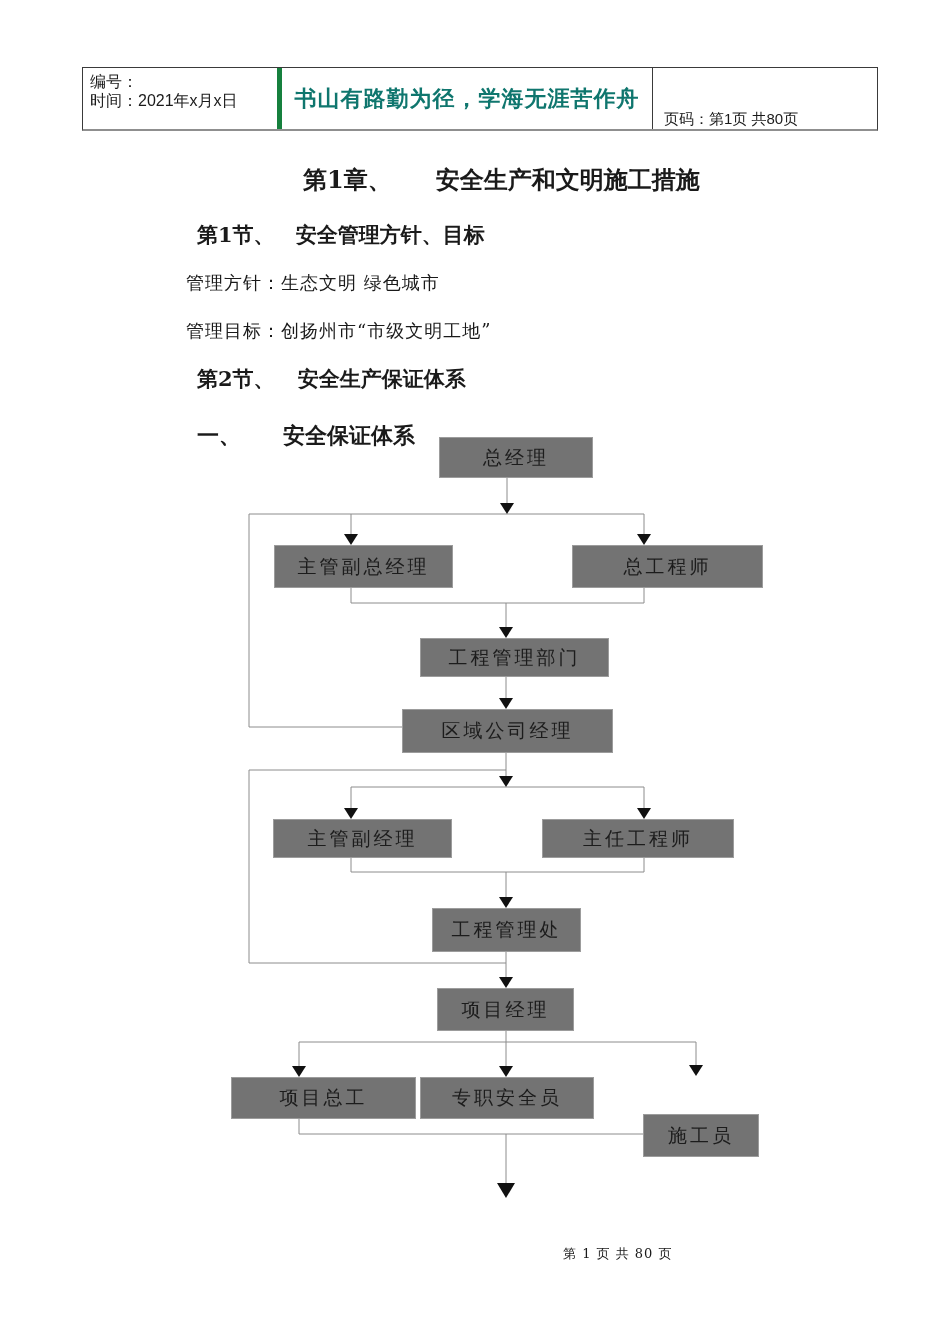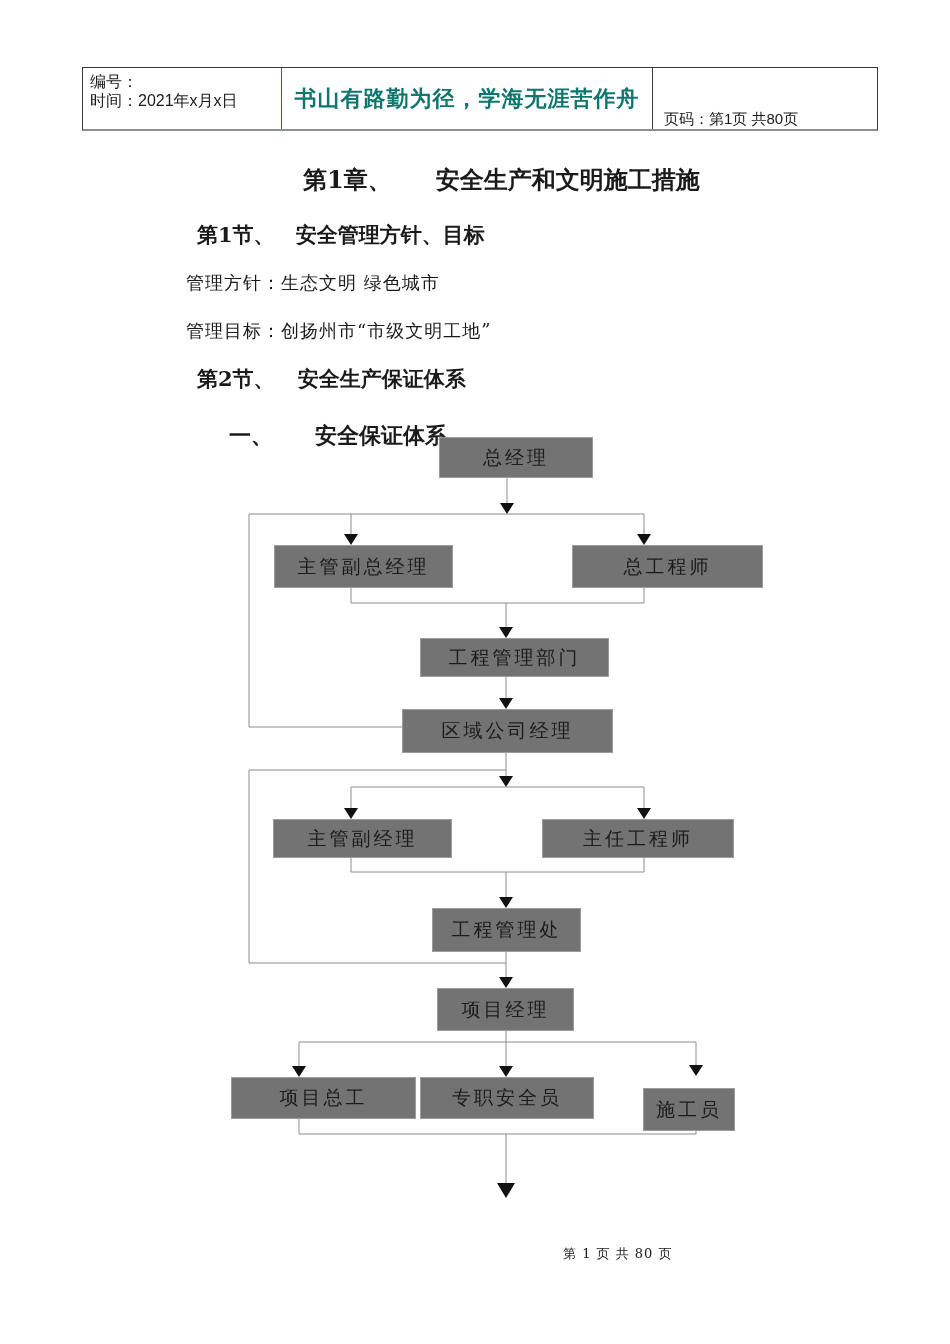--- a/index.html
+++ b/index.html
@@ -10,21 +10,21 @@
   }
   
   .header-table{
     position:absolute;left:82px;top:67px;width:796px;height:64px;
     display:grid;grid-template-columns:199px 371px 226px;
     border:1px solid #3a3a3a;border-bottom:2px solid #8f8f8f;
     box-sizing:border-box;background:#fff;
   }
   .header-cell{box-sizing:border-box;overflow:hidden;}
   .cell-meta{
-    border-right:1px solid #15803d;padding:4px 0 0 7px;
+    border-right:5px solid #15803d;padding:4px 0 0 7px;
     font-family:"Liberation Sans","DejaVu Sans",sans-serif;
     font-size:16px;line-height:19px;
   }
   .cell-motto{
     border-right:1px solid #3a3a3a;display:flex;align-items:center;justify-content:center;
   }
   .motto-text{
     color:#0f766e;font-weight:bold;font-size:22px;letter-spacing:1px;
     font-family:"Liberation Sans","DejaVu Sans",sans-serif;
   }
@@ -37,42 +37,42 @@
   .chapter-title{left:303px;top:164px;font-size:24px;font-weight:bold;}
   .chapter-title .num{margin-right:44px;text-align:center;}
   .sec-title{font-size:21px;font-weight:bold;}
   .section1-title{left:197px;top:221px;}
   .section1-title .num{margin-right:21px;}
   .para{font-size:18px;letter-spacing:1px;}
   .para1{left:186px;top:271px;}
   .para2{left:186px;top:319px;}
   .section2-title{left:197px;top:365px;}
   .section2-title .num{margin-right:23px;}
-  .sub-title{left:197px;top:421px;font-size:22px;font-weight:bold;margin-left:32px;}
+  .sub-title{left:197px;top:421px;font-size:22px;font-weight:bold;}
   .sub-title .num{margin-right:42px;}
   
   .flowchart{position:absolute;left:0;top:430px;width:950px;height:790px;}
   .connector-layer{position:absolute;left:0;top:0;}
   .node{
     position:absolute;box-sizing:border-box;border:1px solid #9c9c9c;background:#737373;
     display:flex;align-items:center;justify-content:center;
     font-size:19px;letter-spacing:3px;color:#1c1c1c;
   }
   .n-0{left:439px;top:7px;width:154px;height:41px;}
   .n-1{left:274px;top:115px;width:179px;height:43px;}
   .n-2{left:572px;top:115px;width:191px;height:43px;}
   .n-3{left:420px;top:208px;width:189px;height:39px;}
   .n-4{left:402px;top:279px;width:211px;height:44px;}
   .n-5{left:273px;top:389px;width:179px;height:39px;}
   .n-6{left:542px;top:389px;width:192px;height:39px;}
   .n-7{left:432px;top:478px;width:149px;height:44px;}
   .n-8{left:437px;top:558px;width:137px;height:43px;}
   .n-9{left:231px;top:647px;width:185px;height:42px;}
   .n-10{left:420px;top:647px;width:174px;height:42px;}
-  .n-11{left:643px;top:658px;width:92px;height:43px;}
+  .n-11{left:643px;top:684px;width:116px;height:43px;}
   
   .footer-pagenum{left:563px;top:1245px;font-size:13px;letter-spacing:1px;}
 </style>
 </head>
 <body>
 
 <div class="header-table">
   <div class="header-cell cell-meta">
     <div>编号：</div>
     <div>时间：2021年x月x日</div>

